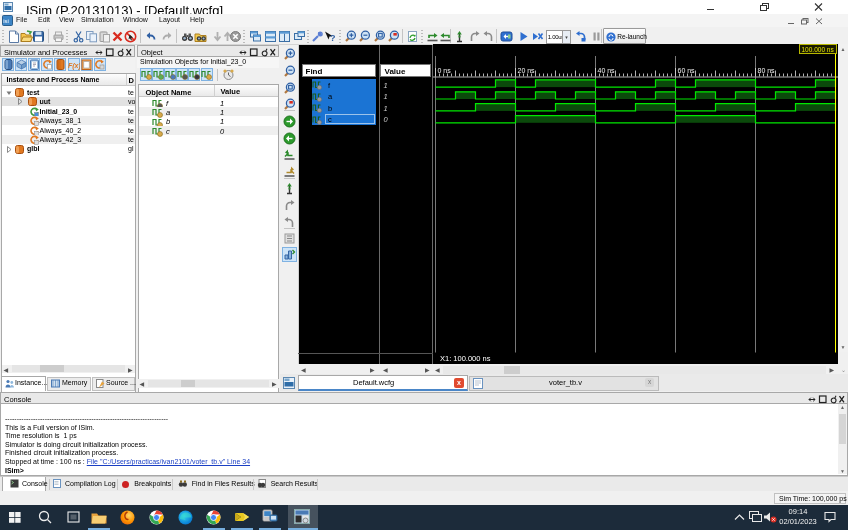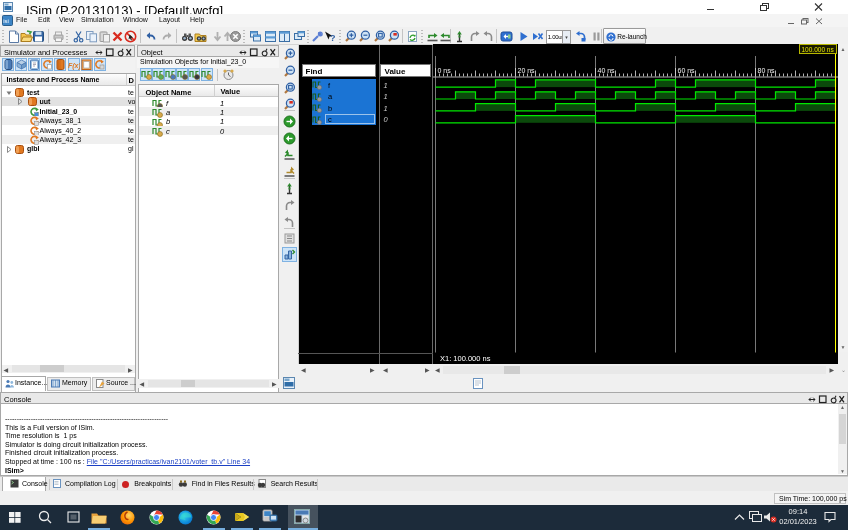--- a/index.html
+++ b/index.html
@@ -662,20 +662,28 @@
 <span style="position:absolute;left:3px;top:1px">◀</span>
       <span style="position:absolute;left:72px;top:1px">▶</span>
 <span style="position:absolute;left:85px;top:1px">◀</span>
       <span style="position:absolute;left:127px;top:1px">▶</span>
 <span style="position:absolute;left:137px;top:1px">◀</span>
 <div style="position:absolute;left:145px;top:0.5px;width:383px;height:8px;background:#e8e8e8"></div>
 <div style="position:absolute;left:206px;top:0.5px;width:16px;height:8px;background:#cdcdcd"></div>
 <span style="position:absolute;right:14px;top:1px">▶</span>
       <span style="position:absolute;right:2px;top:1px;color:#888">⌄</span>
     </div>
+<div class="abs" style="left:280px;top:374px;width:568px;height:17px;background:#eaeaea;font-size:7.5px">
+<div style="position:absolute;left:18px;top:0.5px;width:170px;height:16px;background:#fff;border:1px solid #a8a8a8;border-bottom:2px solid #4a86c8"></div>
+<span style="position:absolute;left:73px;top:4px">Default.wcfg</span>
+<div style="position:absolute;left:174px;top:3.5px;width:10px;height:10px;background:#e04a2f;border-radius:2px;color:#fff;font-size:7px;text-align:center;line-height:9px;font-weight:bold">x</div>
+<div style="position:absolute;left:189px;top:1.5px;width:190px;height:15px;background:#e2e2e2;border:1px solid #bbb"></div>
+<span style="position:absolute;left:269px;top:4px">voter_tb.v</span>
+<div style="position:absolute;left:365px;top:4px;width:9px;height:9px;background:#d6d6d6;border-radius:2px;color:#777;font-size:6.5px;text-align:center;line-height:8px">x</div>
+</div>
 <svg class="abs" style="left:283px;top:377px" width="12" height="12" viewBox="0 0 12 12">
       <rect x="0.5" y="0.5" width="11" height="11" fill="#e8f1fa" stroke="#5b87b0"></rect>
       <rect x="1.5" y="5" width="9" height="4.5" fill="#2e6da8"></rect>
       <rect x="1.5" y="1.5" width="5" height="2.5" fill="#7aa7cc"></rect>
     </svg>
 <svg class="abs" style="left:473px;top:377.5px" width="10" height="11" viewBox="0 0 10 11">
       <rect x="0.5" y="0.5" width="9" height="10" fill="#fff" stroke="#6a93c0"></rect>
       <path d="M2 3h6M2 5h6M2 7h4" stroke="#9ab" stroke-width="0.7"></path>
     </svg>
 <div class="abs" style="left:0;top:392px;width:848px;height:12px;background:#e9e9e9;border:1px solid #a8a8a8;font-size:7.5px">

